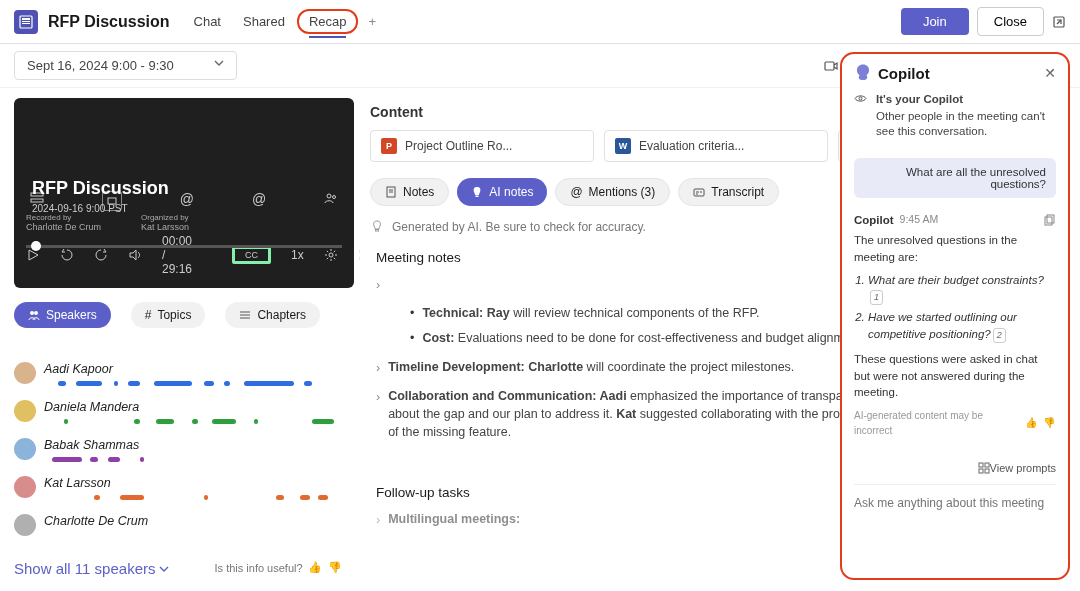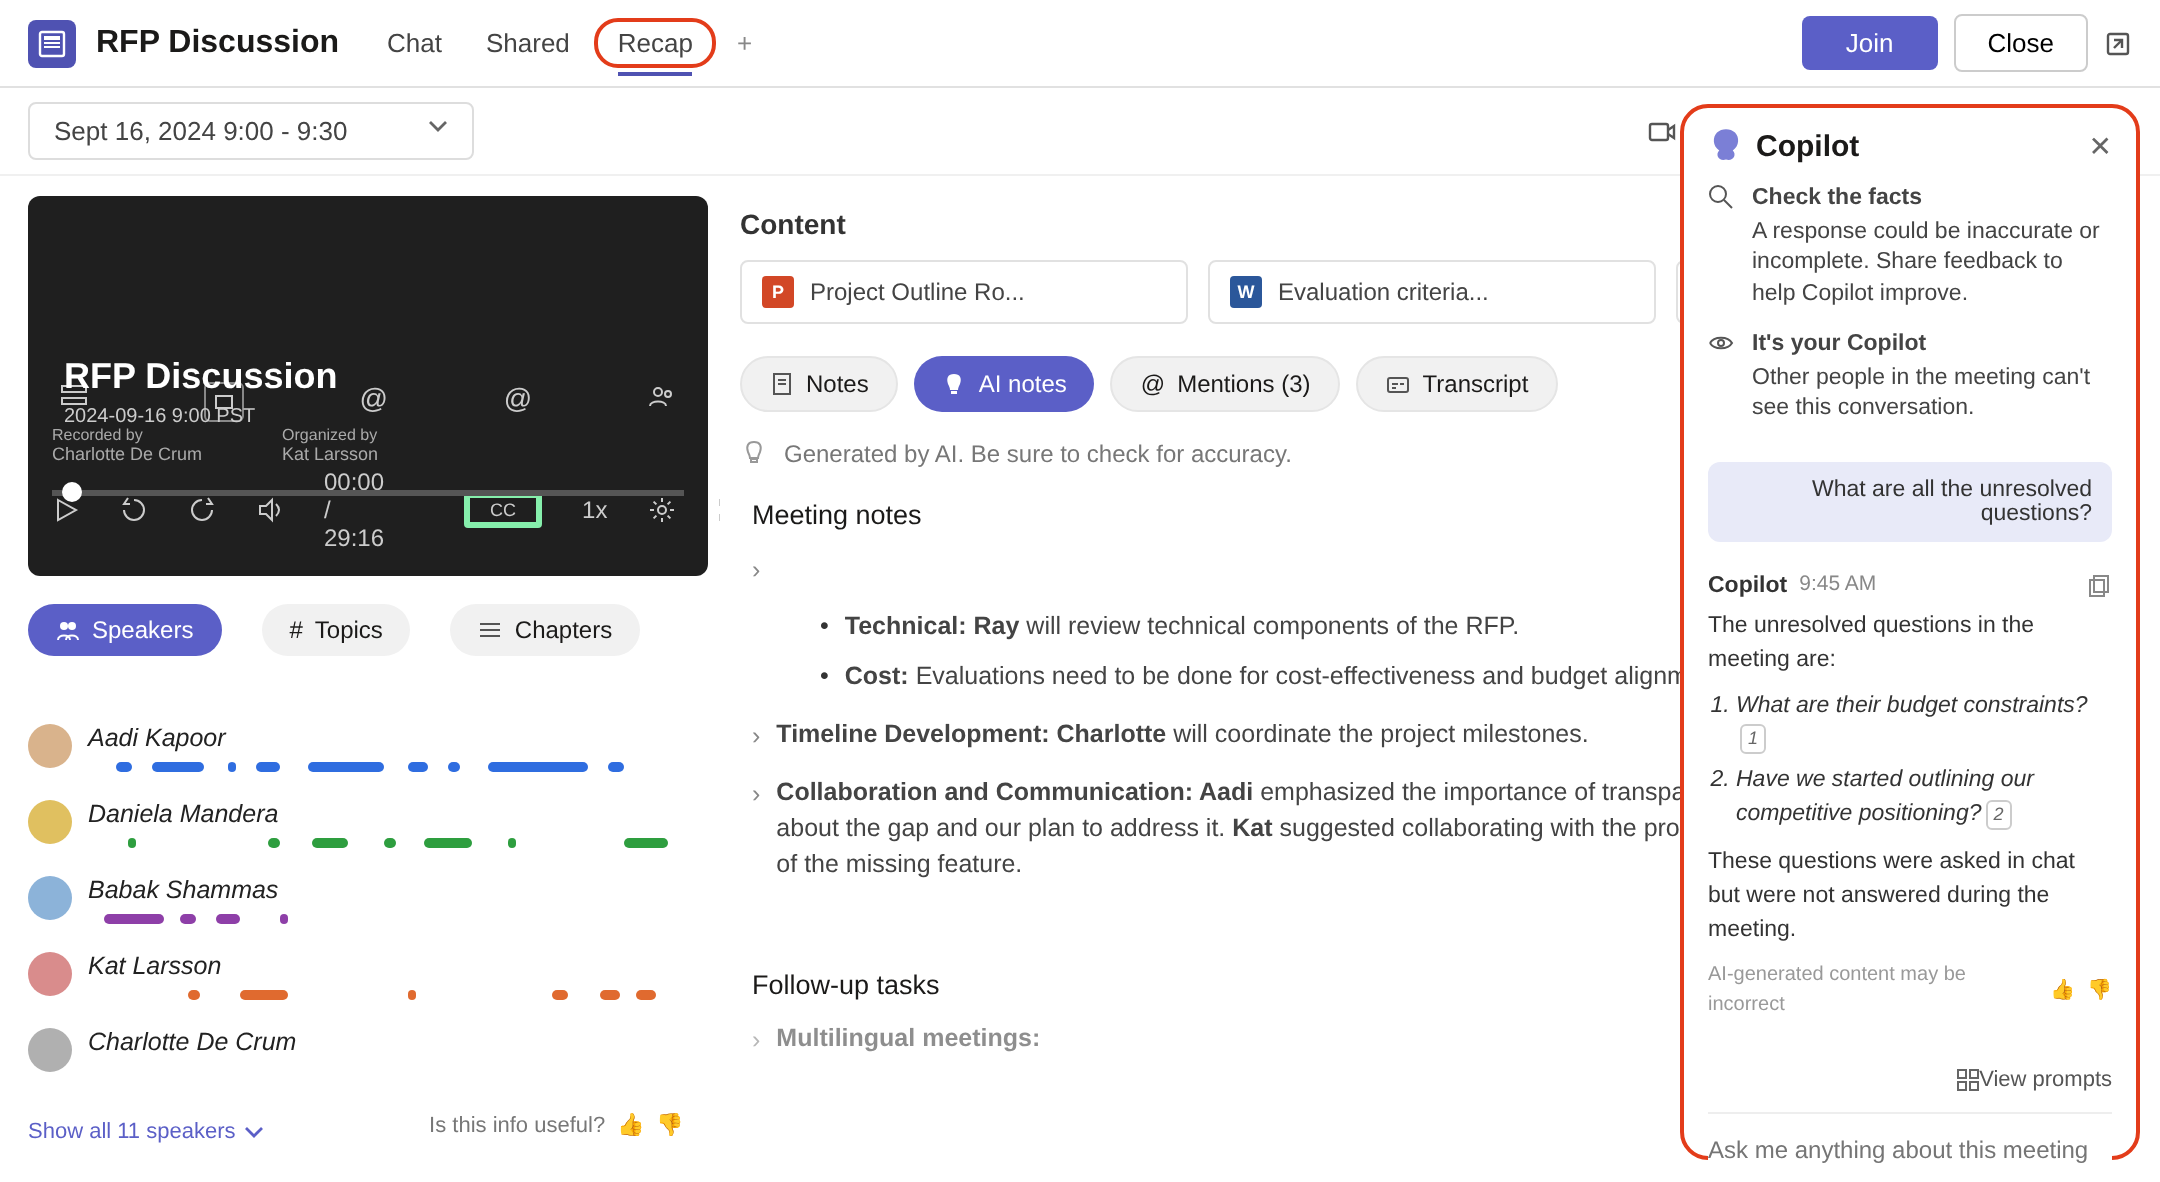--- a/index.html
+++ b/index.html
@@ -43,21 +43,21 @@
   .pill.active { background: #5b5fc7; color: #fff; }
 
   .speaker-list { margin-top: 28px; font-style: italic; }
   .speaker-row { display: flex; align-items: flex-start; gap: 8px; padding: 6px 0; cursor: pointer; }
   .avatar { width: 22px; height: 22px; border-radius: 50%; background: #ccc; flex-shrink: 0; }
   .speaker-info { flex: 1; }
   .speaker-name { font-size: 12.5px; color: #222; }
   .timeline { position: relative; height: 8px; margin-top: 4px; width: 300px; }
   .timeline .seg { position: absolute; height: 5px; border-radius: 3px; top: 1px; }
 
-  .show-all { font-size: 11px; color: #5b5fc7; margin-top: 14px; display: flex; align-items: center; gap: 4px; cursor: pointer; }
+  .show-all { font-size: 15px; color: #5b5fc7; margin-top: 14px; display: flex; align-items: center; gap: 4px; cursor: pointer; }
   .useful { font-size: 11px; color: #777; float: right; margin-right: 18px; margin-top: -16px; display: flex; gap:6px; align-items:center;}
 
   .center-col { flex: 1; padding: 10px 18px 0 10px; overflow-y: auto; }
   .content-header { display: flex; justify-content: space-between; align-items: center; margin-bottom: 10px; margin-top: 6px;}
   .content-header h3 { font-size: 14px; font-weight: 600; color: #333; }
   .see-all { color: #5b5fc7; font-size: 12px; cursor: pointer; }
   .file-chips { display: flex; gap: 10px; }
   .file-chip { flex:1; display: flex; align-items: center; gap: 8px; border: 1px solid #e1e1e1; border-radius: 4px; padding: 7px 10px; font-size: 12px; color: #444; cursor: pointer; overflow: hidden; white-space: nowrap; }
   .file-icon { width: 16px; height: 16px; display:inline-flex; align-items:center; justify-content:center; border-radius:2px; font-size:9px; color:#fff; font-weight:700;}
   .ppt { background: #d24726; } .docx { background: #2b579a; } .vid { background: #fff; border:1px solid #d24726; color:#d24726;}
@@ -449,29 +449,20 @@
   <div class="cp-header">
     <svg width="18" height="18" viewBox="0 0 16 16">
         <path d="M4 2 C2 4 2 8 5 10 C3 12 5 15 8 14 C11 15 13 12 11 10 C14 8 14 4 12 2 C10 0 6 0 4 2" fill="#7b7fd6"></path>
       </svg>
     <span class="cp-title">Copilot</span>
     <span class="cp-close">✕</span>
   </div>
   <div class="cp-info">
     <span class="cp-info-icon">
         <svg width="13" height="13" viewBox="0 0 13 13" fill="none" stroke="#555">
-          <circle cx="5" cy="5" r="4"></circle>
-          <line x1="8" y1="8" x2="12" y2="12"></line>
-        </svg>
-      </span>
-    <div><strong>Check the facts</strong><span>A response could be inaccurate or incomplete. Share feedback to help Copilot improve.</span></div>
-  </div>
-  <div class="cp-info">
-    <span class="cp-info-icon">
-        <svg width="13" height="13" viewBox="0 0 13 13" fill="none" stroke="#555">
           <path d="M1 6.5 C3 3 10 3 12 6.5 C10 10 3 10 1 6.5"></path>
           <circle cx="6.5" cy="6.5" r="1.5"></circle>
         </svg>
       </span>
     <div><strong>It's your Copilot</strong><span>Other people in the meeting can't see this conversation.</span></div>
   </div>
   <div style="text-align:right;"><div class="cp-prompt-chip">What are all the unresolved questions?</div></div>
   <div class="cp-response">
     <div class="cp-resp-header">
       <span class="cp-resp-name">Copilot</span>

